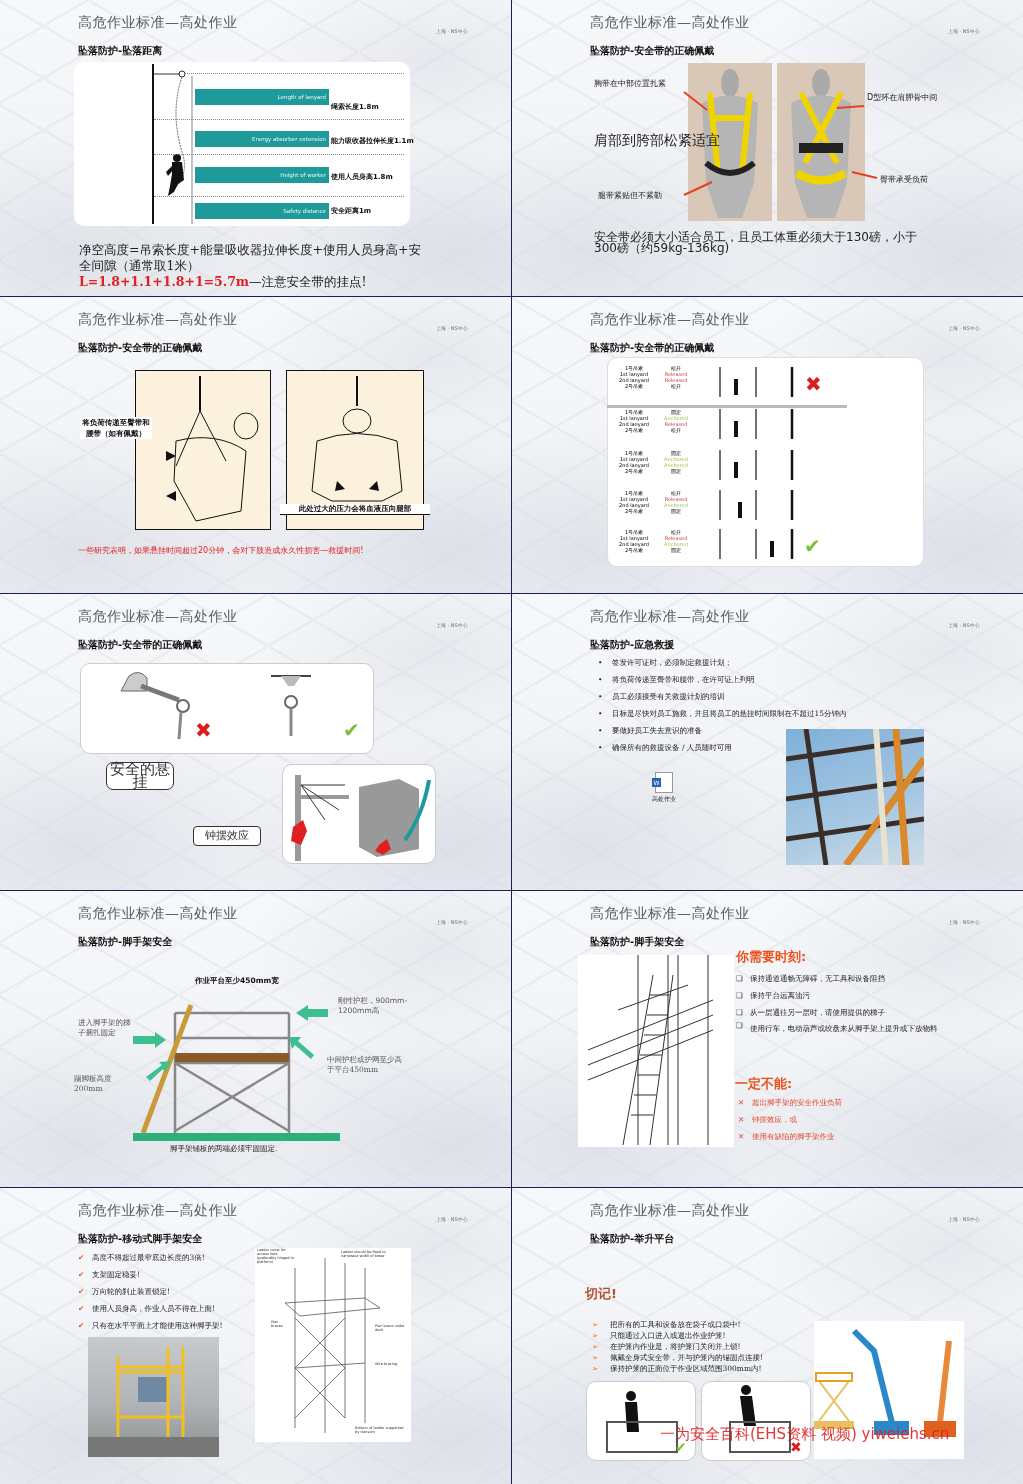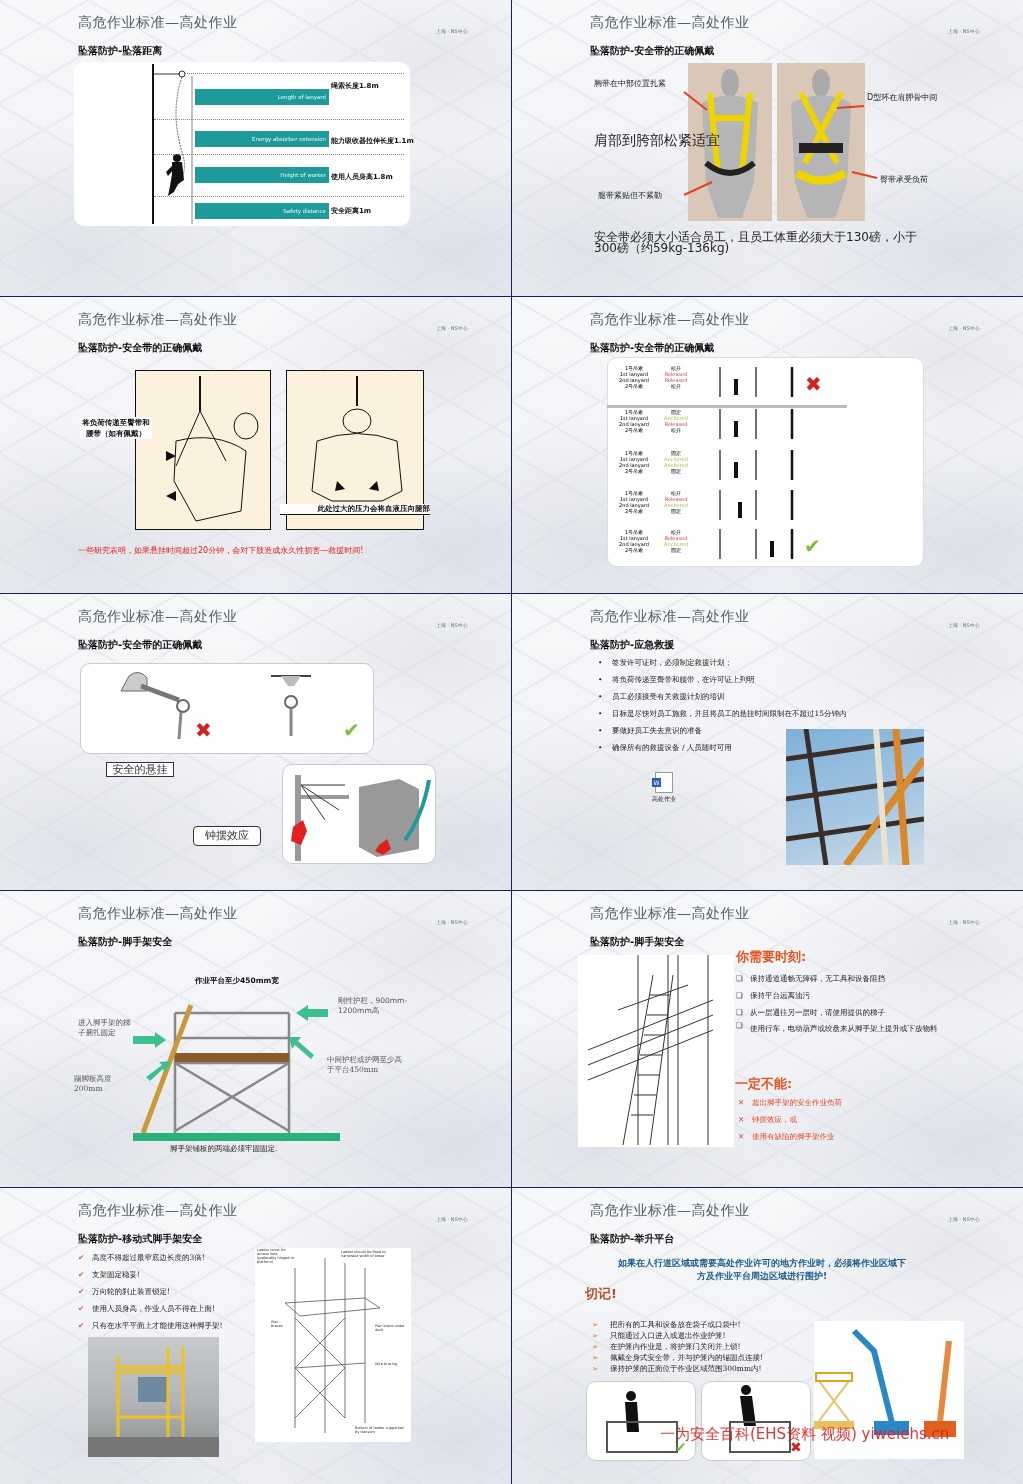--- a/index.html
+++ b/index.html
@@ -54,27 +54,32 @@
             <path d="M92 110 L98 104 L99 108 L94 114Z"></path>
           </g>
         <line x1="118" y1="14" x2="118" y2="162" stroke="#333" stroke-width="0.6"></line>
       </svg>
       <div class="dotline" style="top:11px;left:110px;width:220px"></div>
       <div class="dotline" style="top:57px;left:80px;width:250px"></div>
       <div class="dotline" style="top:92px;left:80px;width:250px"></div>
       <div class="dotline" style="top:134px;left:80px;width:250px"></div>
     </div>
     <div class="bar teal" style="top:89px">Length of lanyard</div>
-    <div class="bar-label" style="top:81px">绳索长度1.8m</div>
+    <div class="bar-label" style="top:102px">绳索长度1.8m</div>
     <div class="bar teal" style="top:131px">Energy absorber extension</div>
     <div class="bar-label" style="top:136px">能力吸收器拉伸长度1.1m</div>
     <div class="bar teal" style="top:167px">Height of worker</div>
     <div class="bar-label" style="top:172px">使用人员身高1.8m</div>
     <div class="bar teal" style="top:203px">Safety distance</div>
     <div class="bar-label" style="top:206px">安全距离1m</div>
+    <div style="position:absolute;left:79px;top:242px;font-size:12.5px;color:#222;line-height:16px;width:360px">
+      <div>净空高度=吊索长度+能量吸收器拉伸长度+使用人员身高+安</div>
+      <div>全间隙（通常取1米）</div>
+      <div><span class="red" style="font-weight:bold">L=1.8+1.1+1.8+1=5.7m</span><span>—注意安全带的挂点!</span></div>
+    </div>
   </div>
 
   <div class="slide">
     <div class="hexbg"></div>
     <div class="s-title">高危作业标准—高处作业</div>
     <div class="s-logo">上海 · NS中心</div>
     <div class="s-sub">坠落防护-安全带的正确佩戴</div>
     <div style="position:absolute;left:176px;top:63px;width:84px;height:158px;background:#d9c8b8;">
       <svg width="84" height="158">
           <ellipse cx="42" cy="20" rx="9" ry="14" fill="#aaa"></ellipse>
@@ -124,21 +129,21 @@
     </div>
     <div style="position:absolute;left:286px;top:73px;width:136px;height:158px;background:#fbf1dc;border:1.5px solid #111">
       <svg width="136" height="158">
           <line x1="70" y1="5" x2="70" y2="35" stroke="#111" stroke-width="2"></line>
           <ellipse cx="70" cy="50" rx="14" ry="12" fill="none" stroke="#111"></ellipse>
           <path d="M30 70 Q70 55 110 70 L115 120 L95 130 L45 130 L25 120 Z" fill="none" stroke="#111"></path>
           <path d="M50 110 l8 8 -10 2z M90 110 l-8 8 10 2z" fill="#111"></path>
         </svg>
     </div>
     <div class="sans" style="position:absolute;left:80px;top:120px;width:72px;background:#fff;font-size:7.5px;font-weight:bold;text-align:center;line-height:11px;color:#111">将负荷传递至臀带和腰带（如有佩戴）</div>
-    <div class="sans" style="position:absolute;left:280px;top:207px;width:150px;background:#fff;font-size:7.5px;font-weight:bold;text-align:right;color:#111;border-bottom:1px solid #111">此处过大的压力会将血液压向腿部</div>
+    <div class="sans" style="position:absolute;left:280px;top:207px;width:150px;background:#fff;font-size:7.5px;font-weight:bold;text-align:center;color:#111;border-bottom:1px solid #111">此处过大的压力会将血液压向腿部</div>
     <div class="sans red" style="position:absolute;left:78px;top:248px;font-size:8px;font-weight:normal">一些研究表明，如果悬挂时间超过20分钟，会对下肢造成永久性损害—救援时间!</div>
   </div>
 
   <div class="slide">
     <div class="hexbg"></div>
     <div class="s-title">高危作业标准—高处作业</div>
     <div class="s-logo">上海 · NS中心</div>
     <div class="s-sub">坠落防护-安全带的正确佩戴</div>
     <div class="card" style="left:95px;top:60px;width:315px;height:208px;border:1px solid #ddd"></div>
     <div style="position:absolute;left:95px;top:108px;width:240px;height:3px;background:#bbb"></div>
@@ -266,21 +271,21 @@
           <line x1="100" y1="48" x2="98" y2="75" stroke="#888" stroke-width="3"></line>
           <line x1="190" y1="12" x2="230" y2="12" stroke="#444" stroke-width="2"></line>
           <path d="M200 12 L220 12 L213 22 L207 22Z" fill="#bbb"></path>
           <circle cx="210" cy="38" r="6" fill="none" stroke="#666" stroke-width="2"></circle>
           <line x1="210" y1="44" x2="210" y2="72" stroke="#888" stroke-width="3"></line>
         </svg>
       <div style="position:absolute;left:114px;top:54px;font-size:20px;color:#d81f1f;font-weight:bold;font-family:'DejaVu Sans',sans-serif">✖</div>
       <div style="position:absolute;left:262px;top:54px;font-size:20px;color:#7bbf3a;font-weight:bold;font-family:'DejaVu Sans',sans-serif">✔</div>
     </div>
     <div style="position:absolute;left:106px;top:762px;"></div>
-    <div style="position:absolute;left:106px;top:168px;width:66px;border:1px solid #333;border-radius:0;background:#fff;font-size:11px;text-align:center;line-height:13px;color:#333">安全的悬挂</div>
+    <div style="position:absolute;left:106px;top:168px;width:66px;border:1px solid #333;border-radius:7px;background:#fff;font-size:15px;text-align:center;line-height:13px;color:#333">安全的悬挂</div>
     <div style="position:absolute;left:193px;top:232px;width:66px;border:1px solid #333;border-radius:4px;background:#fff;font-size:11px;text-align:center;line-height:18px;color:#333">钟摆效应</div>
     <div class="card" style="left:282px;top:170px;width:152px;height:98px;border:1px solid #ccc">
       <svg width="152" height="98">
           <rect x="12" y="10" width="6" height="86" fill="#999"></rect>
           <rect x="18" y="30" width="48" height="4" fill="#999"></rect>
           <line x1="18" y1="20" x2="62" y2="20" stroke="#333"></line>
           <line x1="18" y1="20" x2="42" y2="55" stroke="#333"></line>
           <line x1="18" y1="20" x2="56" y2="45" stroke="#333"></line>
           <polygon points="10,62 20,55 24,66 18,80 8,76" fill="#e02020"></polygon>
           <path d="M76 22 L116 14 L136 24 L136 84 L94 92 L76 82 Z" fill="#999"></path>
@@ -450,24 +455,20 @@
       <div class="sans" style="position:absolute;left:120px;top:114px;font-size:3.5px;width:30px;line-height:4px;color:#333">Wire bracing</div>
       <div class="sans" style="position:absolute;left:100px;top:178px;font-size:3.5px;width:50px;line-height:4px;color:#333">Bottom of ladder supported by transom</div>
     </div>
   </div>
 
   <div class="slide">
     <div class="hexbg"></div>
     <div class="s-title">高危作业标准—高处作业</div>
     <div class="s-logo">上海 · NS中心</div>
     <div class="s-sub">坠落防护-举升平台</div>
-    <div class="sans" style="position:absolute;left:72px;top:69px;width:356px;text-align:center;font-size:9px;font-weight:bold;color:#1f5c8a;line-height:13px">
-      <div>如果在人行道区域或需要高处作业许可的地方作业时，必须将作业区域下</div>
-      <div>方及作业平台周边区域进行围护!</div>
-    </div>
     <div class="sans" style="position:absolute;left:73px;top:97px;font-size:13px;font-weight:bold;color:#b5532e">切记!</div>
     <ul class="bullet-list" style="left:80px;top:131px;width:230px">
       <li style="line-height:11px;padding-left:18px"><span class="mk" style="color:#e07020">➢</span><span>把所有的工具和设备放在袋子或口袋中!</span></li>
       <li style="line-height:11px;padding-left:18px"><span class="mk" style="color:#e07020">➢</span><span>只能通过入口进入或退出作业护笼!</span></li>
       <li style="line-height:11px;padding-left:18px"><span class="mk" style="color:#e07020">➢</span><span>在护笼内作业是，将护笼门关闭并上锁!</span></li>
       <li style="line-height:11px;padding-left:18px"><span class="mk" style="color:#e07020">➢</span><span>佩戴全身式安全带，并与护笼内的锚固点连接!</span></li>
       <li style="line-height:11px;padding-left:18px"><span class="mk" style="color:#e07020">➢</span><span>保持护笼的正面位于作业区域范围300mm内!</span></li>
     </ul>
     <div class="card" style="left:74px;top:193px;width:108px;height:78px;border:1px solid #ccc">
       <svg width="108" height="78">

